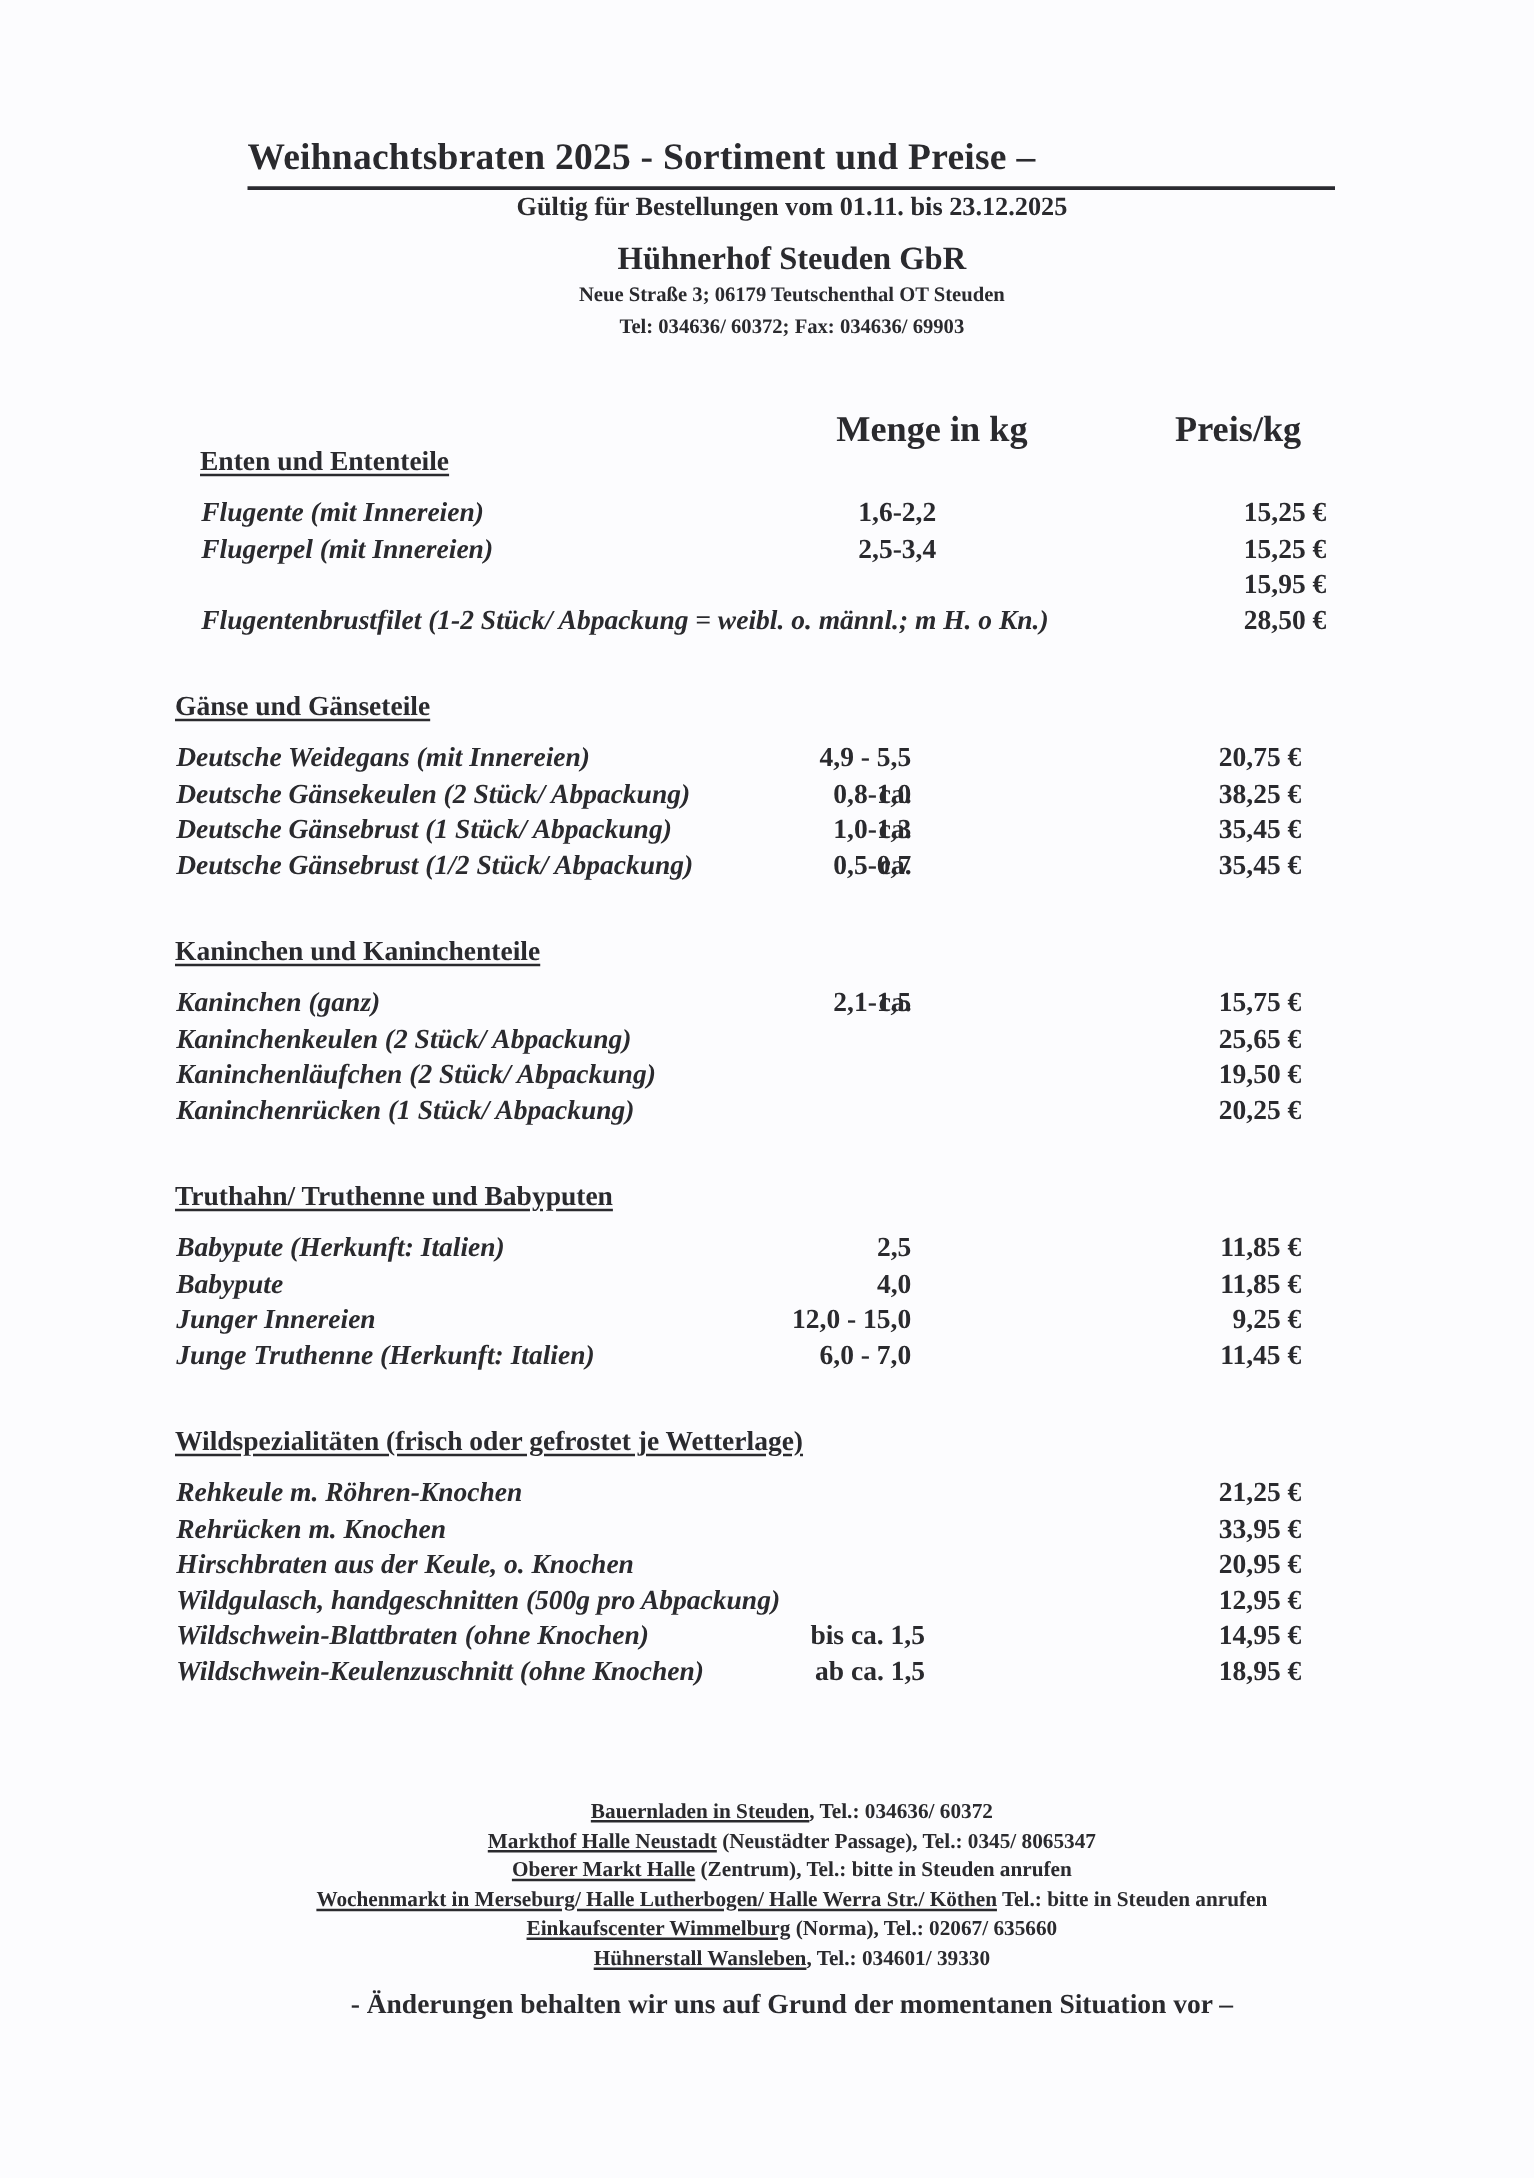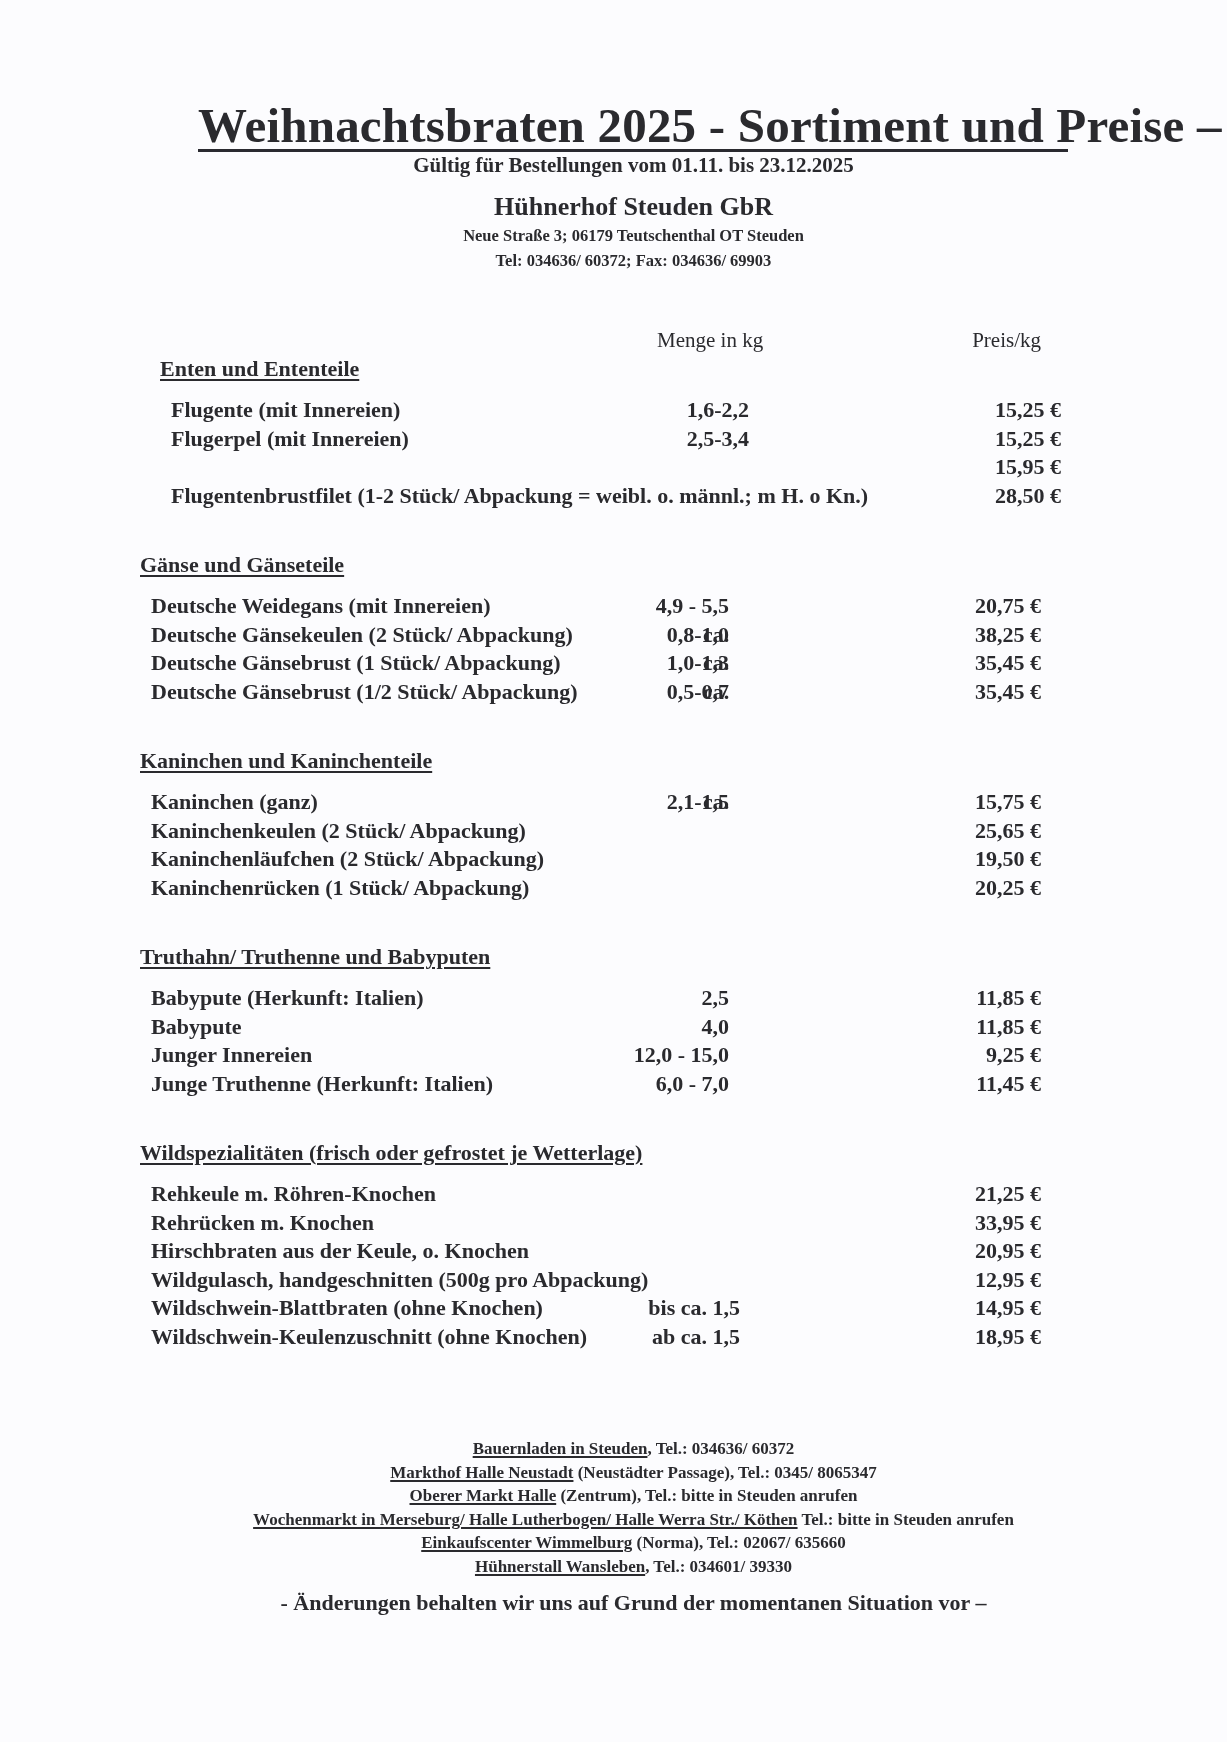--- a/index.html
+++ b/index.html
@@ -20,21 +20,21 @@
       left: 0; top: 0;
       width: 1227px;
       height: 1742px;
       background: #fcfcfe;
     }
     .title {
       position: absolute;
       left: 198px;
       top: 103px;
       width: 870px;
-      font-size: 49px;
+      font-size: 30px;
       font-weight: bold;
       white-space: nowrap;
       border-bottom: 3px solid #2a2a30;
       line-height: 46px;
       letter-spacing: 0.2px;
     }
     .center {
       position: absolute;
       left: 0;
       width: 1267px;
@@ -43,23 +43,24 @@
       white-space: nowrap;
     }
     .validity { top: 153px; font-size: 21px; }
     .company { top: 192px; font-size: 26px; }
     .address { top: 226px; font-size: 16.5px; }
     .contact { top: 251px; font-size: 16.5px; }
 
     .col-head {
       position: absolute;
       top: 328px;
-      font-size: 21px;
-      font-weight: normal;
-      white-space: nowrap;
+      font-size: 29px;
+      font-weight: bold;
+      white-space: nowrap;
+      margin-left: 12px;
     }
     .col-menge { left: 657px; }
     .col-preis { right: 186px; }
 
     .section {
       position: absolute;
       left: 140px;
       width: 900px;
     }
     .section-title {
@@ -74,21 +75,21 @@
     }
     .rows { margin-top: 12px; }
     .row {
       position: relative;
       height: 28.6px;
       line-height: 28.6px;
       font-size: 22px;
       font-weight: bold;
       white-space: nowrap;
     }
-    .row .name { position: absolute; left: 11px; }
+    .row .name { position: absolute; left: 1px; font-style: italic; }
     .row .ca { position: absolute; left: 563px; }
     .row .menge { position: absolute; right: 311px; text-align: right; }
     .row .preis { position: absolute; right: -1px; text-align: right; }
 
     .footer {
       position: absolute;
       left: 0;
       width: 1267px;
       top: 1437px;
       text-align: center;

